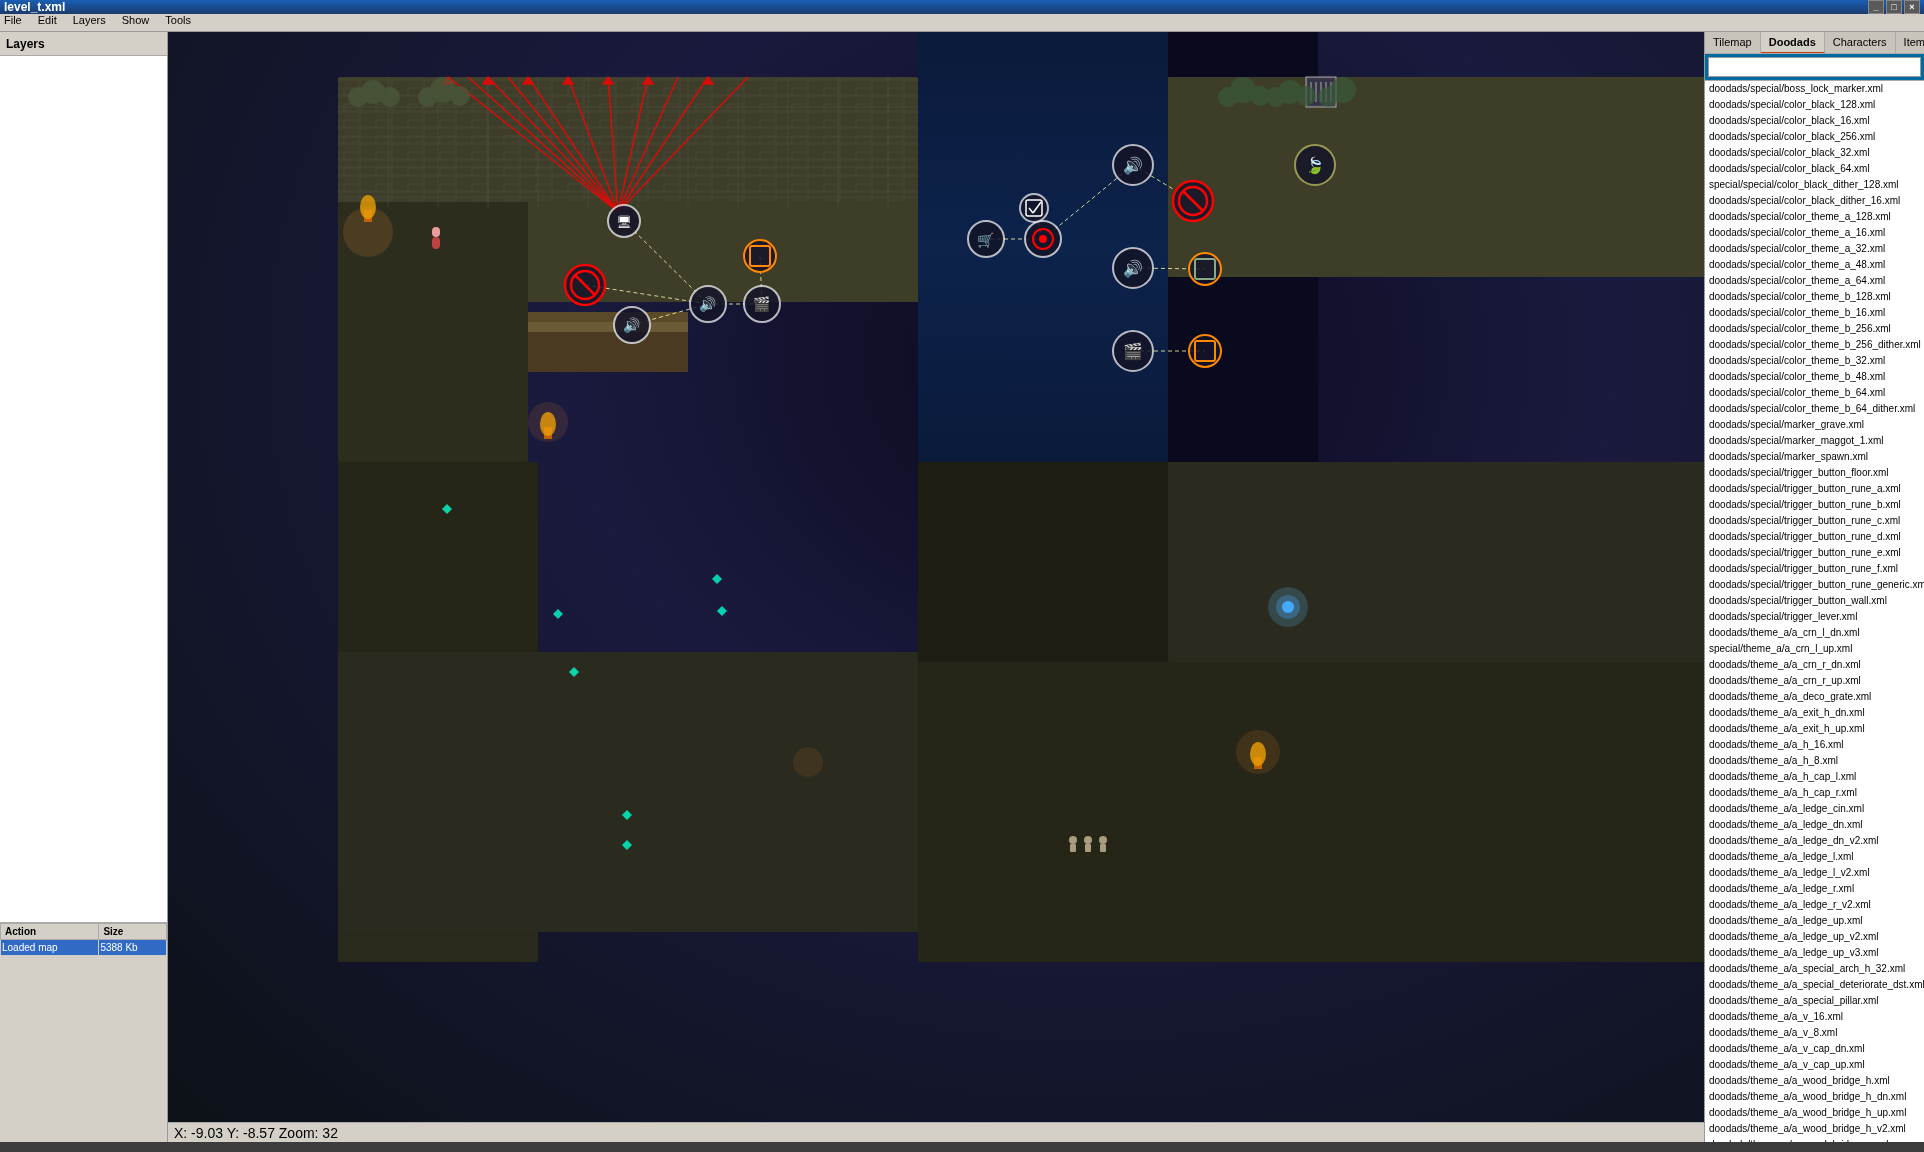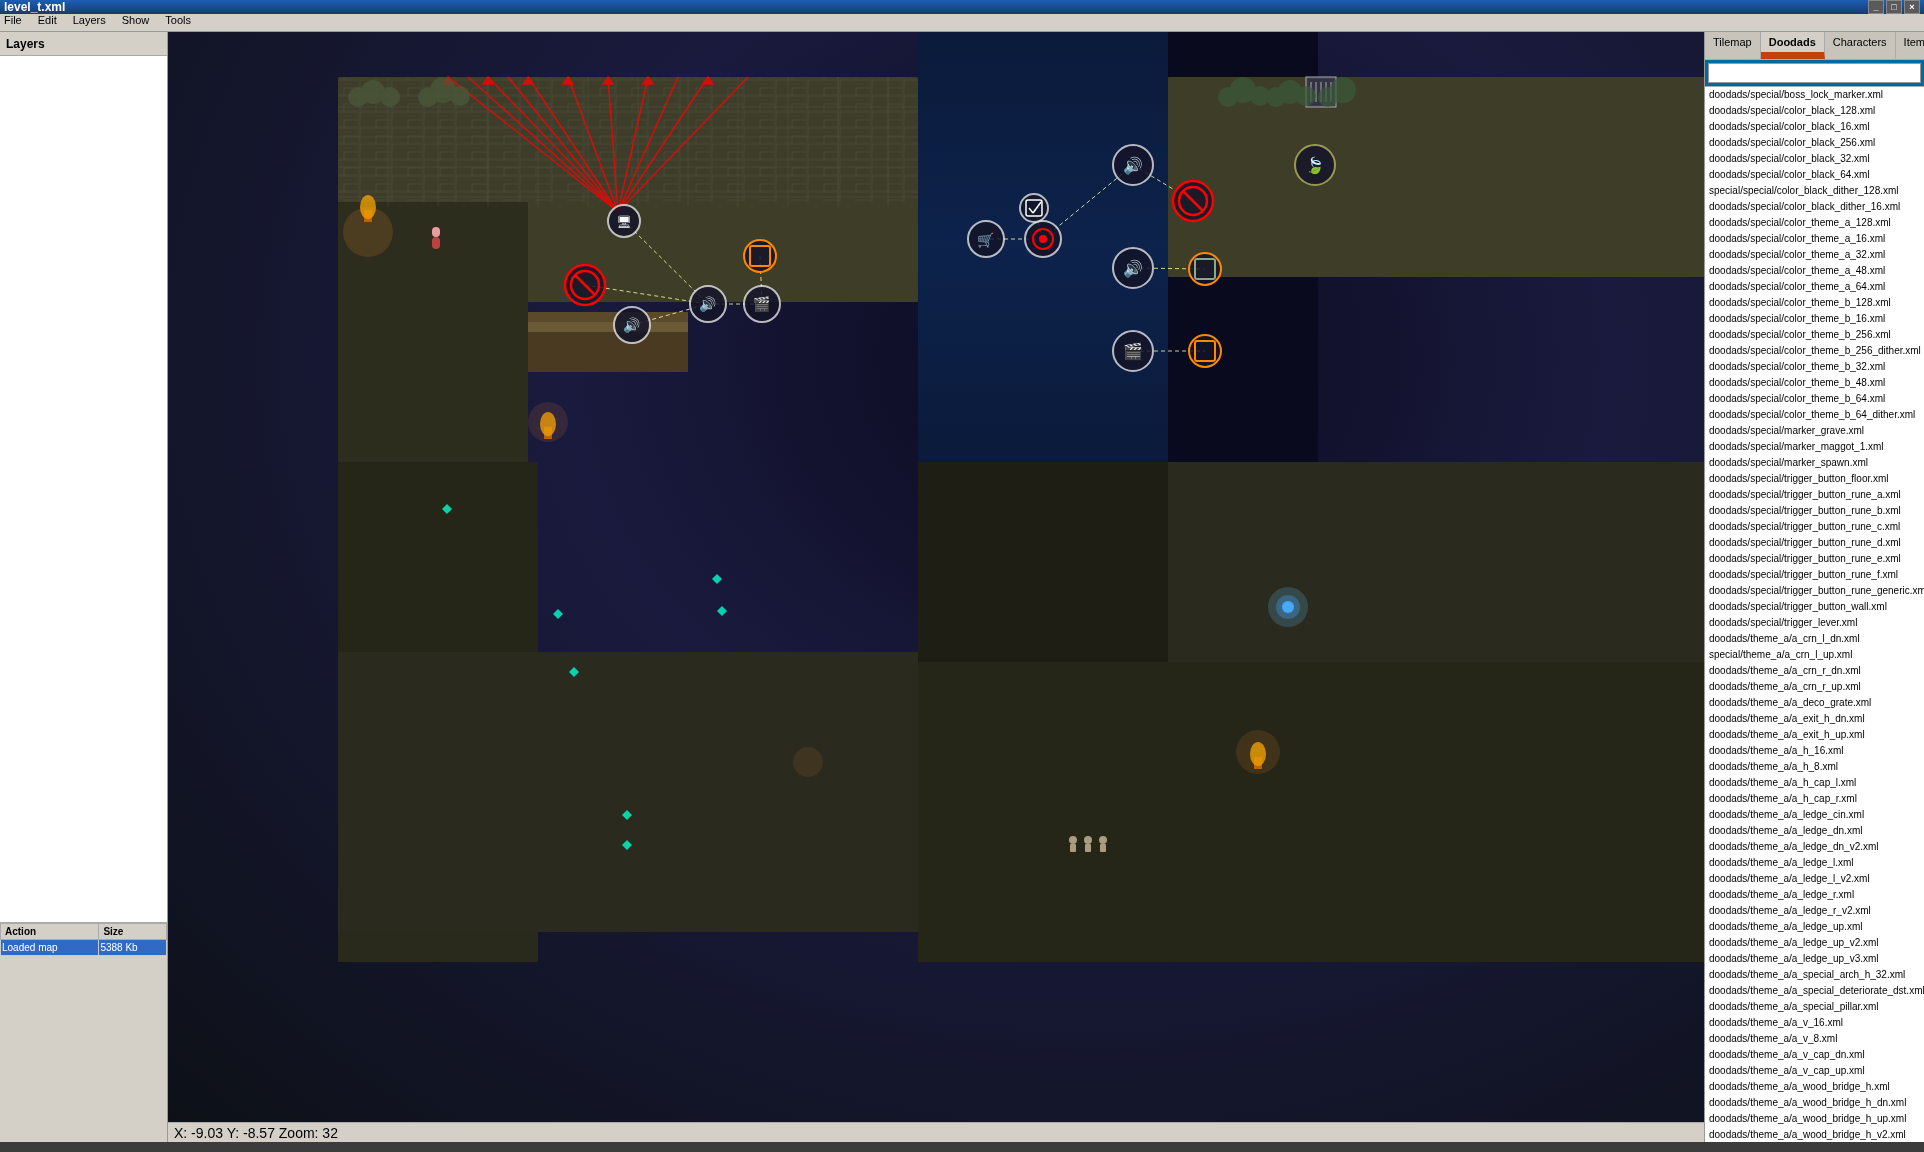--- a/index.html
+++ b/index.html
@@ -144,21 +144,21 @@
     .tab {
       padding: 4px 8px;
       font-size: 11px;
       cursor: pointer;
       border-right: 1px solid #aaa;
       background: #c8c4bc;
       white-space: nowrap;
     }
     .tab.active {
       background: #d4d0c8;
-      border-bottom: 7px solid #c2410c;
+      border-bottom: 1px solid #c2410c;
       font-weight: bold;
     }
 
     #search-box {
       padding: 3px;
       border-bottom: 1px solid #aaa;
     }
     #search-box input {
       width: 100%;
       height: 20px;

